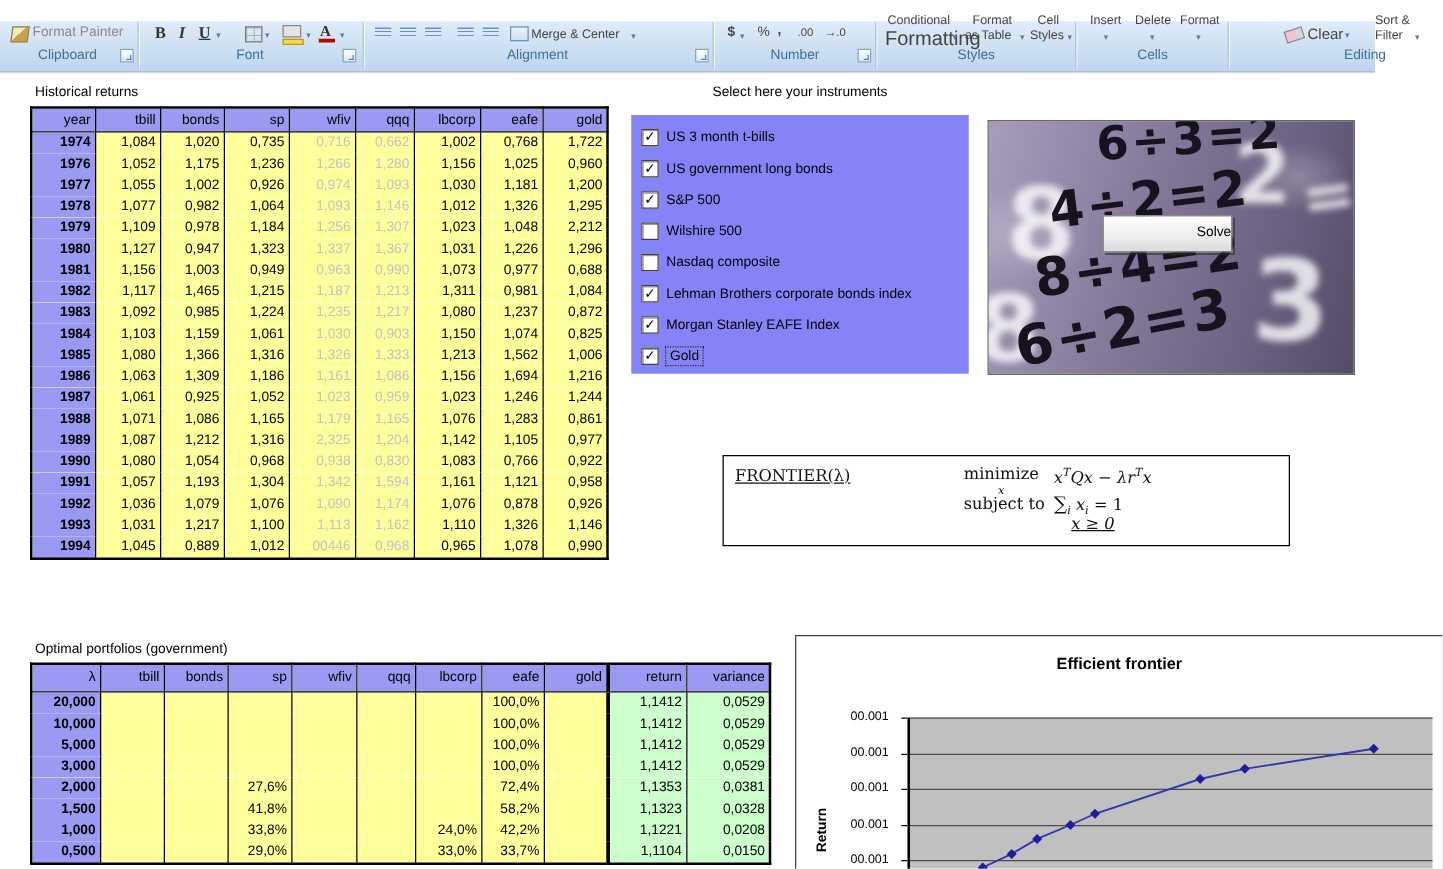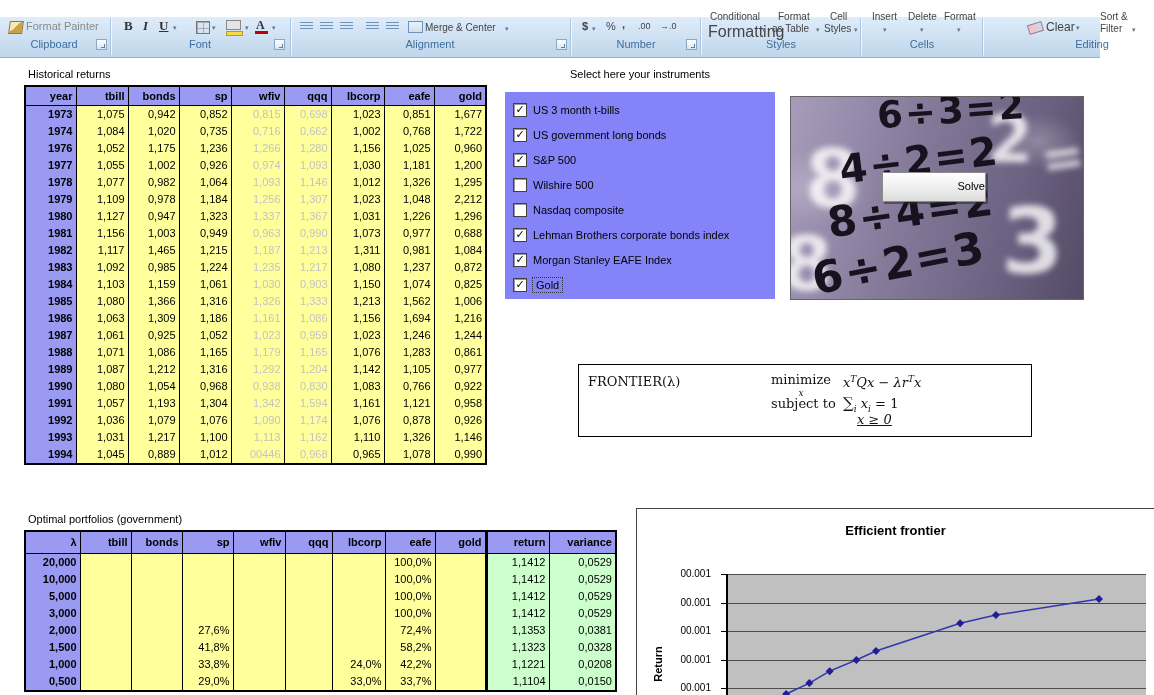--- a/index.html
+++ b/index.html
@@ -34,21 +34,21 @@
   .fx-pill{position:absolute;left:318px;top:1px;width:242px;height:13px;border:1px solid #b9cbdd;border-right:none;border-radius:8px 0 0 8px;background:#fff;}
   .fx-dot{position:absolute;left:327px;top:5px;width:5px;height:5px;border-radius:50%;background:#c9d6e2;}
   .fx{position:absolute;left:521px;top:1px;font-family:"Liberation Serif","DejaVu Serif",serif;font-style:italic;font-weight:bold;font-size:12px;color:#4a637c;}
   .fx-sep{position:absolute;left:560px;top:0;width:1px;height:17px;background:#c5d5e5;}
   
   .sheetlabel{position:absolute;font-size:11px;color:#000;white-space:nowrap;}
   
   table.xl{position:absolute;border-collapse:collapse;table-layout:fixed;border:2px solid #000;}
   table.xl th,table.xl td{border-right:1px solid #000;font-size:11px;font-family:"Liberation Sans",sans-serif;
     text-align:right;padding:0 3px 0 0;height:17px;line-height:17px;overflow:hidden;white-space:nowrap;}
-  table.xl th{background:#9a9af3;font-weight:bold;border-bottom:1px solid #000;height:18px;line-height:18px;}
+  table.xl th{background:#9a9af3;font-weight:normal;border-bottom:1px solid #000;height:18px;line-height:18px;}
   #opt-table th{height:21px;line-height:21px;}
   th.lam{font-size:15px;text-align:center;padding:0;}
   td.pc{background:#9a9af3;font-weight:bold;}
   td.yc{background:#ffff9c;}
   td.gc{background:#ccffcc;}
   td.grayv{color:#c3c3c3;}
   .thickl{border-left:3px solid #000 !important;}
   #hist-table{left:24px;top:85px;}
   #opt-table{left:24px;top:530px;}
   
@@ -65,21 +65,21 @@
       radial-gradient(90px 55px at 8% 45%,rgba(255,255,255,.22),transparent 70%),
       linear-gradient(105deg,#a79dbb 0%,#857a9a 40%,#6a6080 75%,#544b66 100%);}
   .glow{position:absolute;color:rgba(255,255,255,.8);font-weight:bold;filter:blur(3px);font-family:"DejaVu Sans",sans-serif;}
   .eq{position:absolute;color:#17121d;font-weight:bold;letter-spacing:2px;font-family:"DejaVu Sans",sans-serif;}
   #solve-btn{position:absolute;left:882px;top:172px;width:102px;height:28px;z-index:5;
     background:linear-gradient(#ffffff,#ececec 60%,#dcdcdc);border:1px solid #8a8a8a;
     box-shadow:2px 2px 0 rgba(40,40,40,.55);font-size:11px;color:#000;text-align:right;line-height:26px;cursor:default;}
   
   #frontier{position:absolute;left:578px;top:364px;width:452px;height:71px;background:#fff;border:1px solid #000;
     font-family:"DejaVu Serif","Liberation Serif",serif;font-size:13px;color:#111;}
-  #frontier .fr-title{position:absolute;left:9px;top:9px;}
+  #frontier .fr-title{position:absolute;left:9px;top:9px;text-decoration:underline;}
   .fr-min{position:absolute;left:192px;top:9px;text-align:center;line-height:12px;}
   .fr-minsub{font-size:9px;font-style:italic;}
   .fr-obj{position:absolute;left:264px;top:9px;font-style:italic;}
   .fr-st{position:absolute;left:192px;top:31px;}
   .fr-c1{position:absolute;left:264px;top:29px;}
   .fr-c2{position:absolute;left:278px;top:47px;font-style:italic;text-decoration:underline;}
   #frontier sup{font-size:9px;font-style:italic;}
   #frontier sub{font-size:9px;font-style:italic;}
   
   #chart{position:absolute;left:636px;top:508px;width:517px;height:240px;background:#fff;border:1px solid #444;}
@@ -194,31 +194,20 @@
           <th>sp</th>
           <th>wfiv</th>
           <th>qqq</th>
           <th>lbcorp</th>
           <th>eafe</th>
           <th>gold</th>
         </tr>
       </thead>
       <tbody>
         <tr>
-          <td class="pc">1973</td>
-          <td class="yc">1,075</td>
-          <td class="yc">0,942</td>
-          <td class="yc">0,852</td>
-          <td class="yc grayv">0,815</td>
-          <td class="yc grayv">0,698</td>
-          <td class="yc">1,023</td>
-          <td class="yc">0,851</td>
-          <td class="yc">1,677</td>
-        </tr>
-        <tr>
           <td class="pc">1974</td>
           <td class="yc">1,084</td>
           <td class="yc">1,020</td>
           <td class="yc">0,735</td>
           <td class="yc grayv">0,716</td>
           <td class="yc grayv">0,662</td>
           <td class="yc">1,002</td>
           <td class="yc">0,768</td>
           <td class="yc">1,722</td>
         </tr>
@@ -363,21 +352,21 @@
           <td class="yc grayv">1,165</td>
           <td class="yc">1,076</td>
           <td class="yc">1,283</td>
           <td class="yc">0,861</td>
         </tr>
         <tr>
           <td class="pc">1989</td>
           <td class="yc">1,087</td>
           <td class="yc">1,212</td>
           <td class="yc">1,316</td>
-          <td class="yc grayv">1,292</td>
+          <td class="yc grayv">2,325</td>
           <td class="yc grayv">1,204</td>
           <td class="yc">1,142</td>
           <td class="yc">1,105</td>
           <td class="yc">0,977</td>
         </tr>
         <tr>
           <td class="pc">1990</td>
           <td class="yc">1,080</td>
           <td class="yc">1,054</td>
           <td class="yc">0,968</td>

